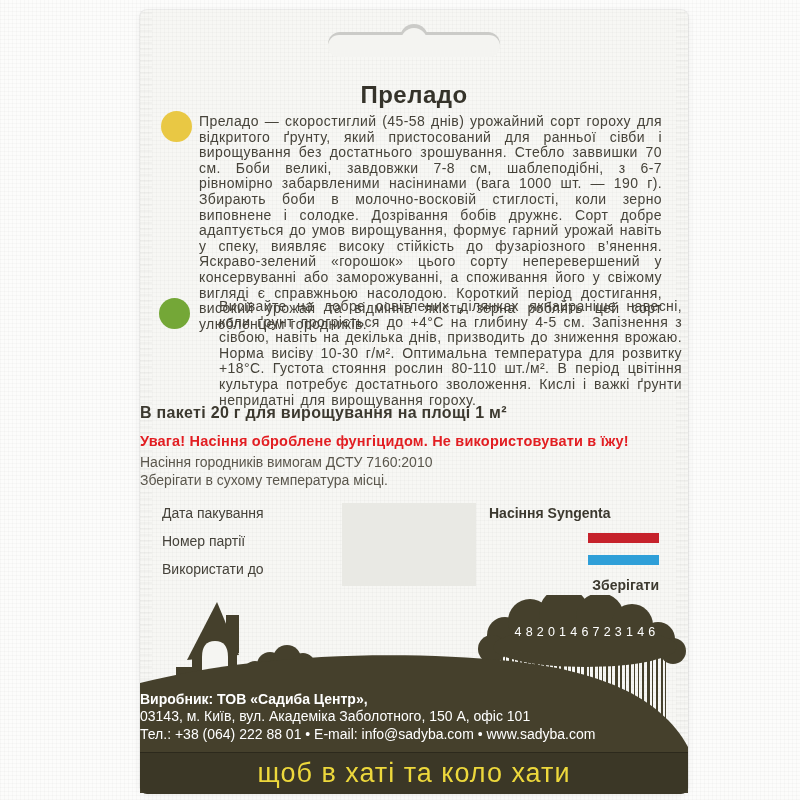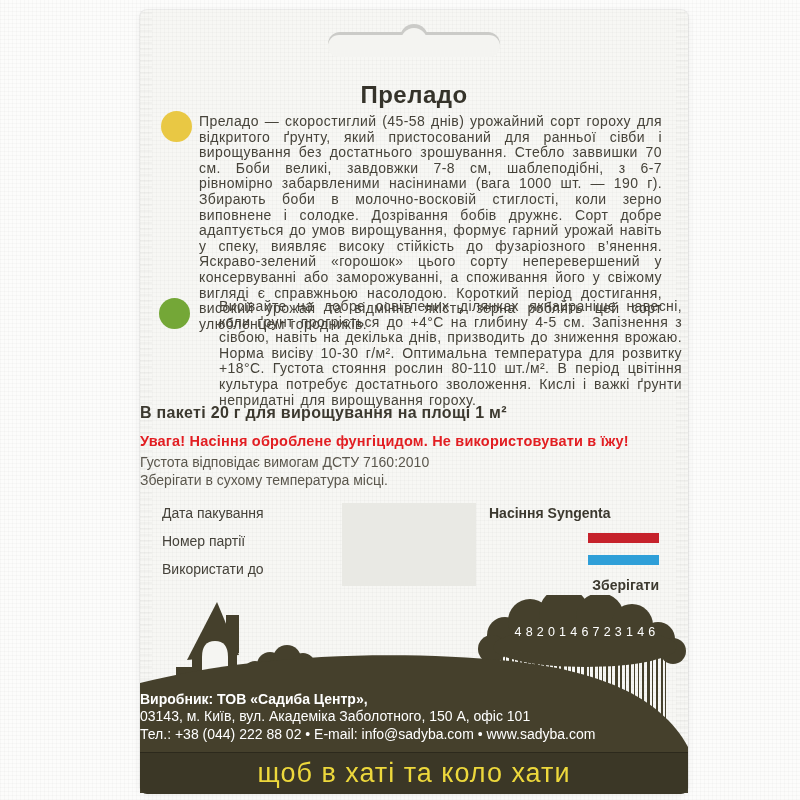--- a/index.html
+++ b/index.html
@@ -87,21 +87,21 @@
   <div class="title">Преладо</div>
 
   <div class="bullet yellow"></div>
   <div class="para p1">Преладо — скоростиглий (45-58 днів) урожайний сорт гороху для відкритого ґрунту, який пристосований для ранньої сівби і вирощування без достатнього зрошування. Стебло заввишки 70 см. Боби великі, завдовжки 7-8 см, шаблеподібні, з 6-7 рівномірно забарвленими насінинами (вага 1000 шт. — 190 г). Збирають боби в молочно-восковій стиглості, коли зерно виповнене і солодке. Дозрівання бобів дружнє. Сорт добре адаптується до умов вирощування, формує гарний урожай навіть у спеку, виявляє високу стійкість до фузаріозного в’янення. Яскраво-зелений «горошок» цього сорту неперевершений у консервуванні або заморожуванні, а споживання його у свіжому вигляді є справжньою насолодою. Короткий період достигання, високий урожай та відмінна якість зерна роблять цей сорт улюбленцем городників.</div>
 
   <div class="bullet green"></div>
   <div class="para p2">Висівайте на добре освітлених ділянках якнайраніше навесні, коли ґрунт прогріється до +4°С на глибину 4-5 см. Запізнення з сівбою, навіть на декілька днів, призводить до зниження врожаю. Норма висіву 10-30 г/м². Оптимальна температура для розвитку +18°С. Густота стояння рослин 80-110 шт./м². В період цвітіння культура потребує достатнього зволоження. Кислі і важкі ґрунти непридатні для вирощування гороху.</div>
 
   <div class="centerline pack-info">В пакеті 20 г для вирощування на площі 1 м²</div>
   <div class="centerline warning">Увага! Насіння оброблене фунгіцидом. Не використовувати в їжу!</div>
-  <div class="centerline standard">Густота відповідає вимогам ДСТУ 7160:2010</div>
+  <div class="centerline standard">Насіння городників вимогам ДСТУ 7160:2010</div>
   <div class="centerline storage">Зберігати в сухому температура місці.</div>
 
   <div class="field-label fl-0">Дата пакування</div>
   <div class="field-label fl-1">Номер партії</div>
   <div class="field-label fl-2">Використати до</div>
 
   <div class="stamp-box"></div>
 
   <div class="origin">
     <div class="brand">Насіння Syngenta</div>
@@ -183,20 +183,20 @@
         <circle cx="192" cy="80" r="10"></circle>
       <circle cx="205" cy="83" r="9"></circle>
     </g>
 
     <path d="M0,88 C110,60 250,54 370,66 C455,75 520,100 548,152 L548,198 L0,198 Z" fill="#45402c"></path>
   </svg>
 
   <div class="producer">
     <div class="l1">Виробник: ТОВ «Садиба Центр»,</div>
     <div class="l2">03143, м. Київ, вул. Академіка Заболотного, 150 А, офіс 101</div>
-    <div class="l3">Тел.: +38 (044) 222 88 02 • E-mail: info@sadyba.com • www.sadyba.com</div>
+    <div class="l3">Тел.: +38 (064) 222 88 01 • E-mail: info@sadyba.com • www.sadyba.com</div>
   </div>
 
   <div class="slogan-bar">
     <div class="slogan">щоб в хаті та коло хати</div>
   </div>
 
 </div>
 
 </body></html>

